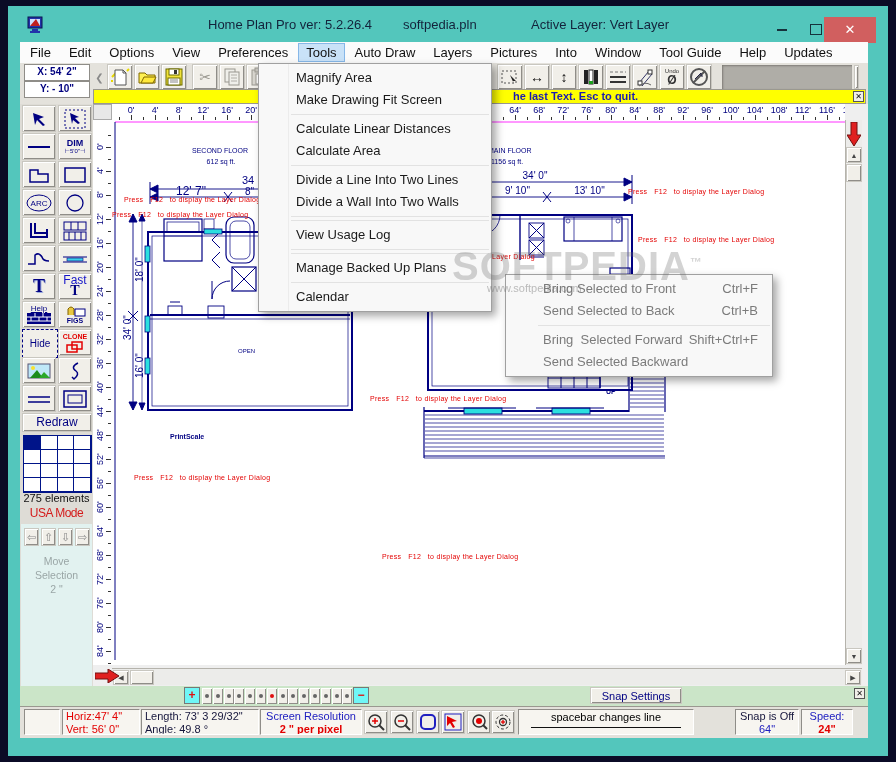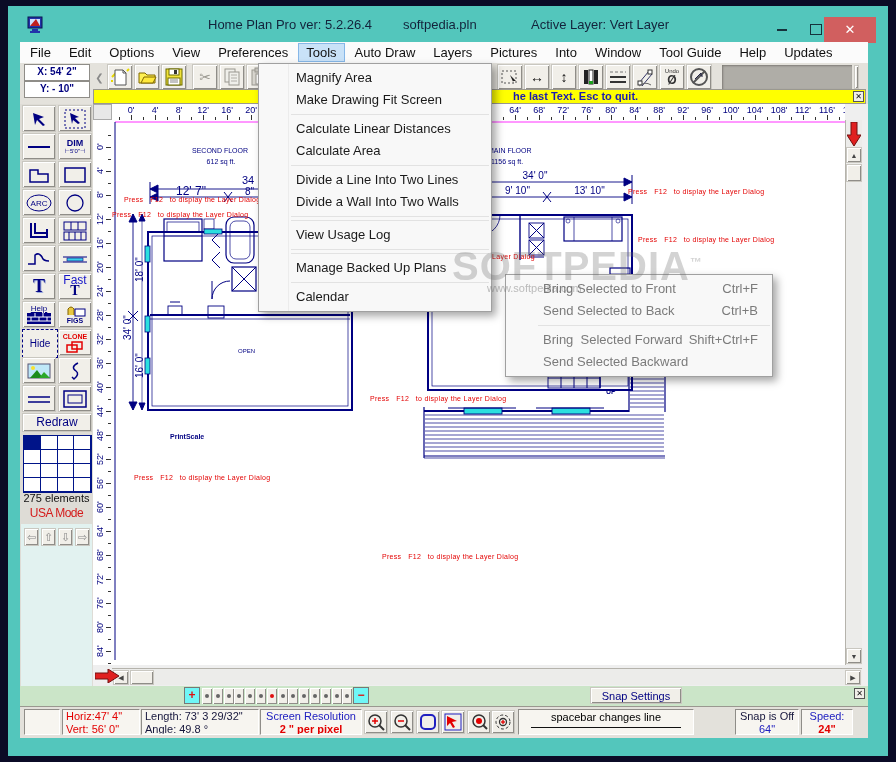--- a/index.html
+++ b/index.html
@@ -386,20 +386,25 @@
         <div></div>
         <div></div>
       </div>
     <div class="elements">275 elements</div>
     <div class="usamode">USA Mode</div>
     <div class="movepanel">
       <div class="movebtn raised" style="left:3px">⇦</div>
       <div class="movebtn raised" style="left:20px">⇧</div>
       <div class="movebtn raised" style="left:37px">⇩</div>
       <div class="movebtn raised" style="left:54px">⇨</div>
+      <div class="movetext">
+        <div>Move</div>
+        <div>Selection</div>
+        <div>2 "</div>
+      </div>
     </div>
   </div>
 
   <div class="canvasarea">
     <div class="corner"></div>
     <div class="hruler" id="hruler">
         <div class="hlab" style="left: 7px;">0'</div>
         <div class="htick" style="left: 19px; top: 11px; height: 5px;"></div>
         <div class="hlab" style="left: 31px;">4'</div>
         <div class="htick" style="left: 43px; top: 11px; height: 5px;"></div>

